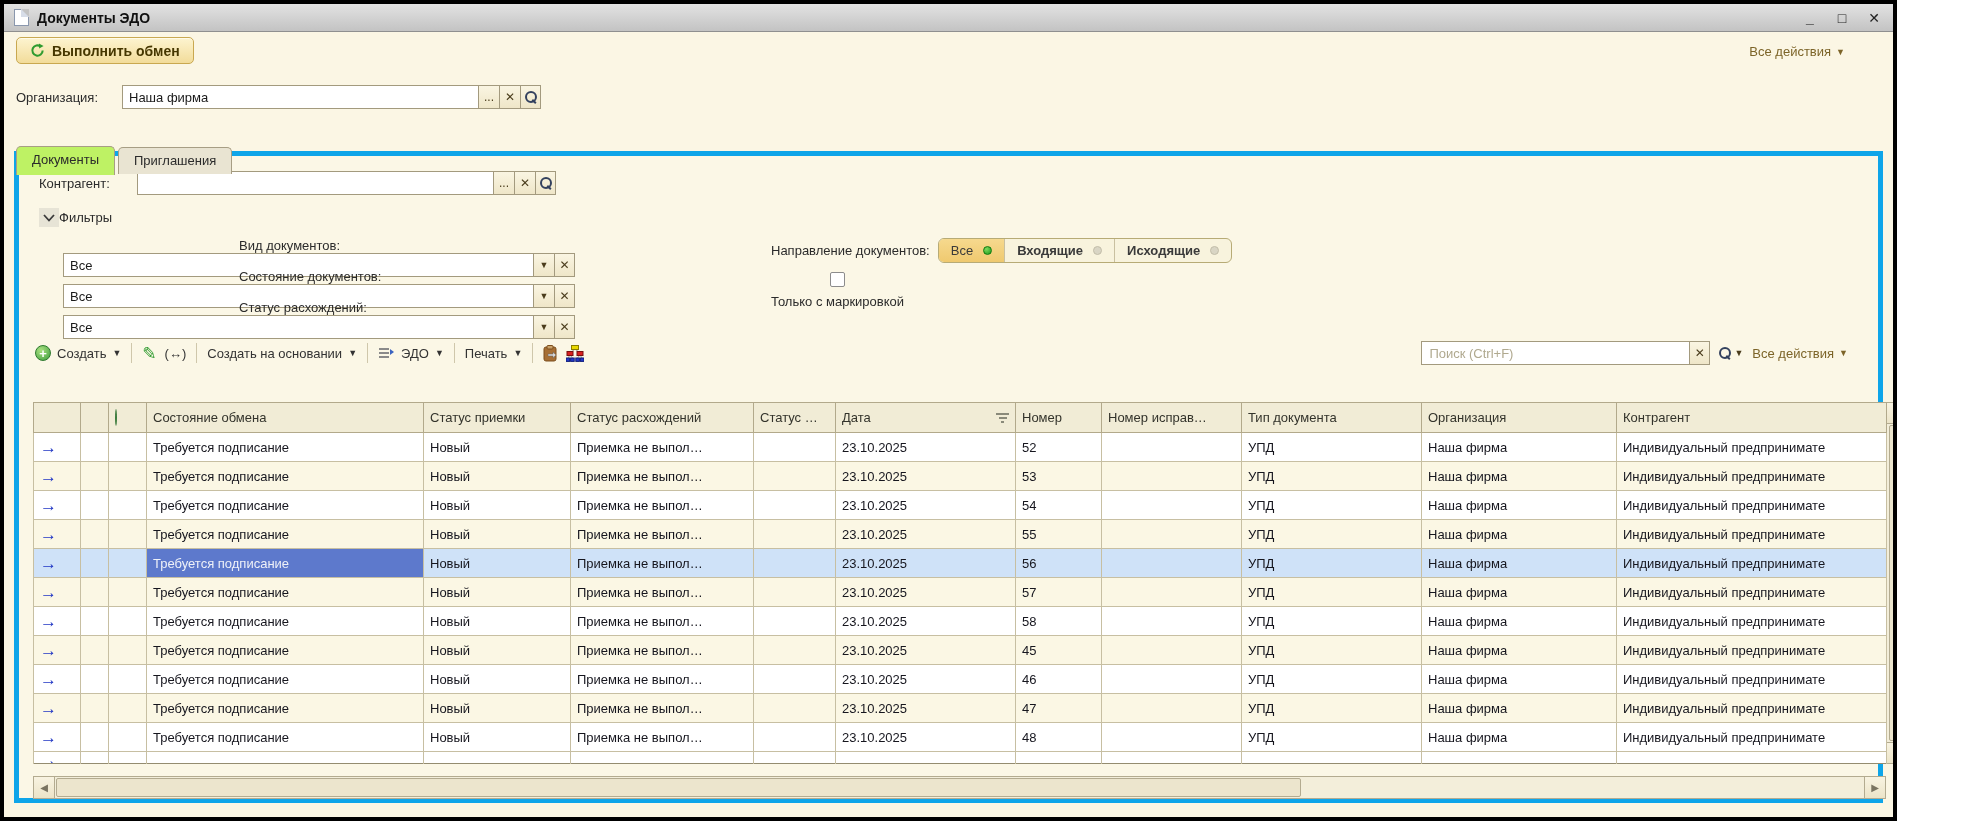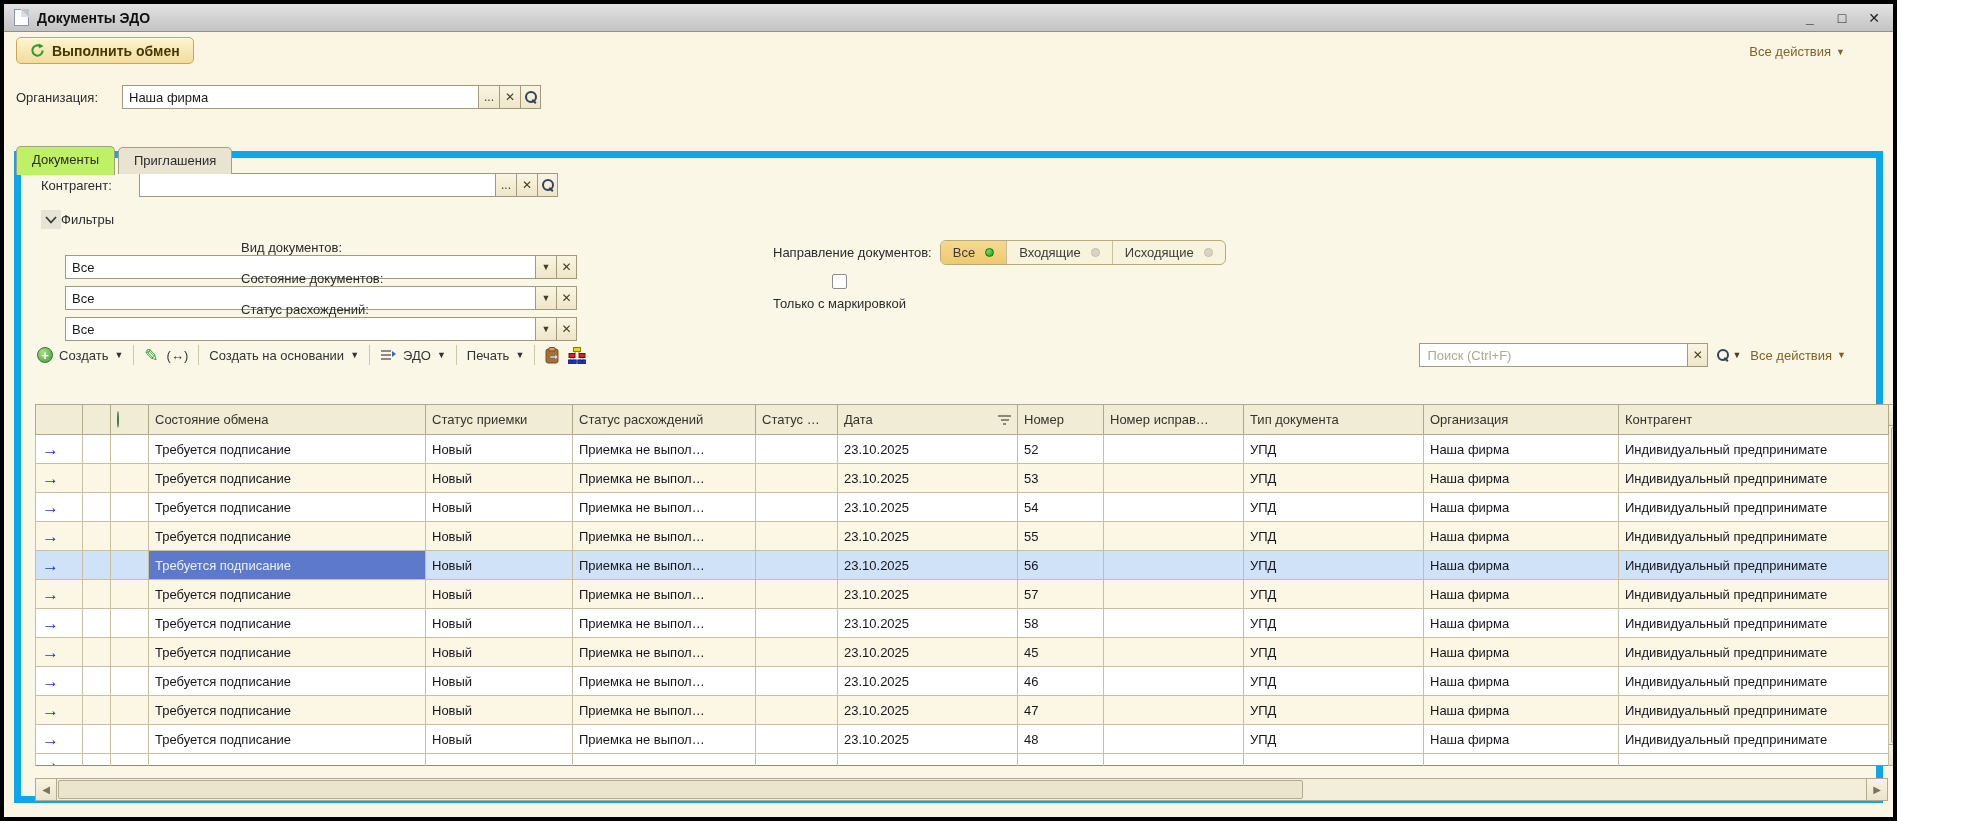--- a/index.html
+++ b/index.html
@@ -68,34 +68,34 @@
   .tabs{ position:absolute; top:119px; left:12px; display:flex; align-items:flex-end; gap:3px; z-index:5; }
   .tab{
     padding:5px 15px 6px; border:1px solid #a79e84; border-bottom:none;
     border-radius:5px 5px 0 0; background:#e9e4d2; color:#2b2b2b; cursor:default;
   }
   .tab.active{ background:#bef264; padding-bottom:8px; position:relative; top:1px;margin-top:22px; }
 
   
   .panel{
     position:absolute; top:147px; left:10px; right:10px; bottom:14px;
-    border:7px solid #0ea5e9; border-radius:0; background:#fbf7e6;
+    border:5px solid #0ea5e9; border-radius:0; background:#fbf7e6;
   }
 
   .filters-hdr{ position:absolute; top:52px; left:20px; display:flex; align-items:center; }
   .chev-btn{ width:20px; height:19px; background:#e7e4d6; display:flex; align-items:center; justify-content:center; cursor:default; }
 
   .filt-row{ position:absolute; left:44px; display:flex; align-items:center;flex-direction:column; }
   .filt-row .lbl{ width:160px; }
   .combo{ width:470px; }
   .r-vid{ top:82px; } .r-sost{ top:113px; } .r-stat{ top:144px; }
 
   .dir-row{ position:absolute; left:752px; top:82px; display:flex; align-items:center; gap:8px; }
   .seg-group{ display:flex; border:1px solid #b7ab76; border-radius:6px; overflow:hidden; background:#f8f3dd; }
-  .seg{ display:flex; align-items:center; gap:10px; padding:4px 12px; border-right:1px solid #c9c0a0; cursor:default; color:#3a3a3a; }
+  .seg{ display:flex; align-items:center; gap:10px; padding:4px 12px; border-right:1px solid #c9c0a0; cursor:default; color:#3a3a3a;font-weight:bold; }
   .seg:last-child{ border-right:none; }
   .seg.sel{ background:linear-gradient(#f6d98e,#efc96f); font-weight:normal; }
   .dot{ width:9px; height:9px; border-radius:50%; background:#d9d5c4; border:1px solid #c2bda9; }
   .seg.sel .dot{ background:radial-gradient(circle at 35% 30%, #7fd95e, #199a19); border-color:#0f7a0f; }
 
   .chk-row{ position:absolute; left:752px; top:116px; display:flex; align-items:center; gap:7px;flex-direction:column; }
   .chk{ width:15px; height:15px; background:#fff; border:1px solid #8c8c8c; border-radius:2px; }
 
   
   .cmdbar{ position:absolute; top:182px; left:16px; right:30px; height:30px; display:flex; align-items:center; gap:8px; }

